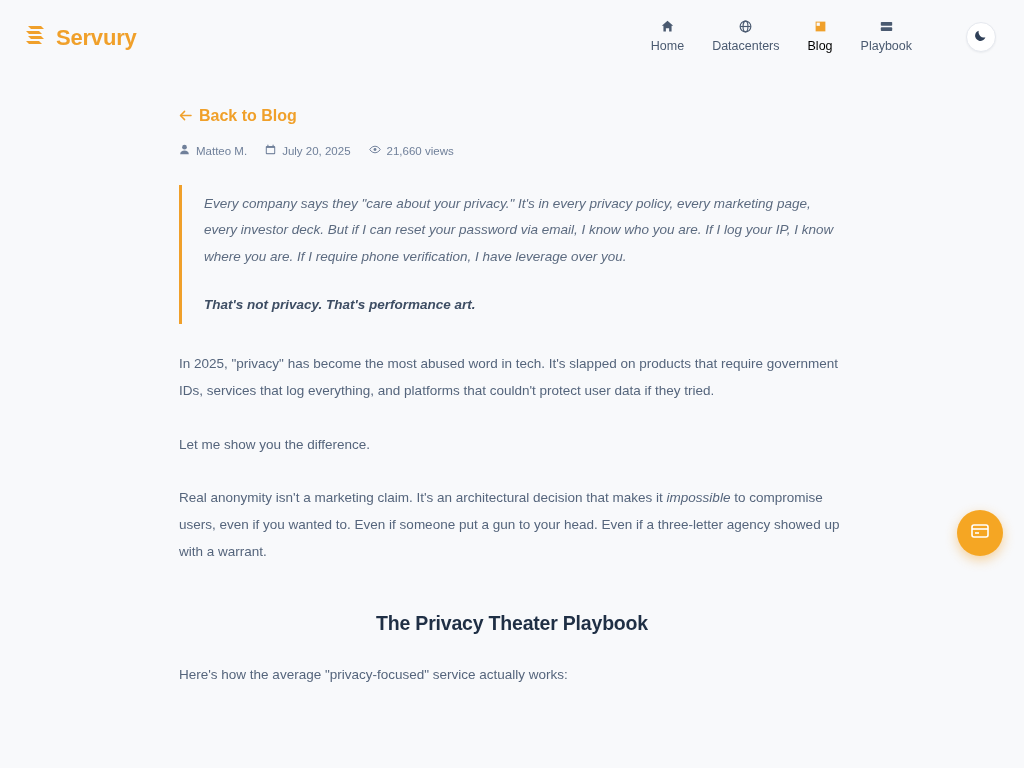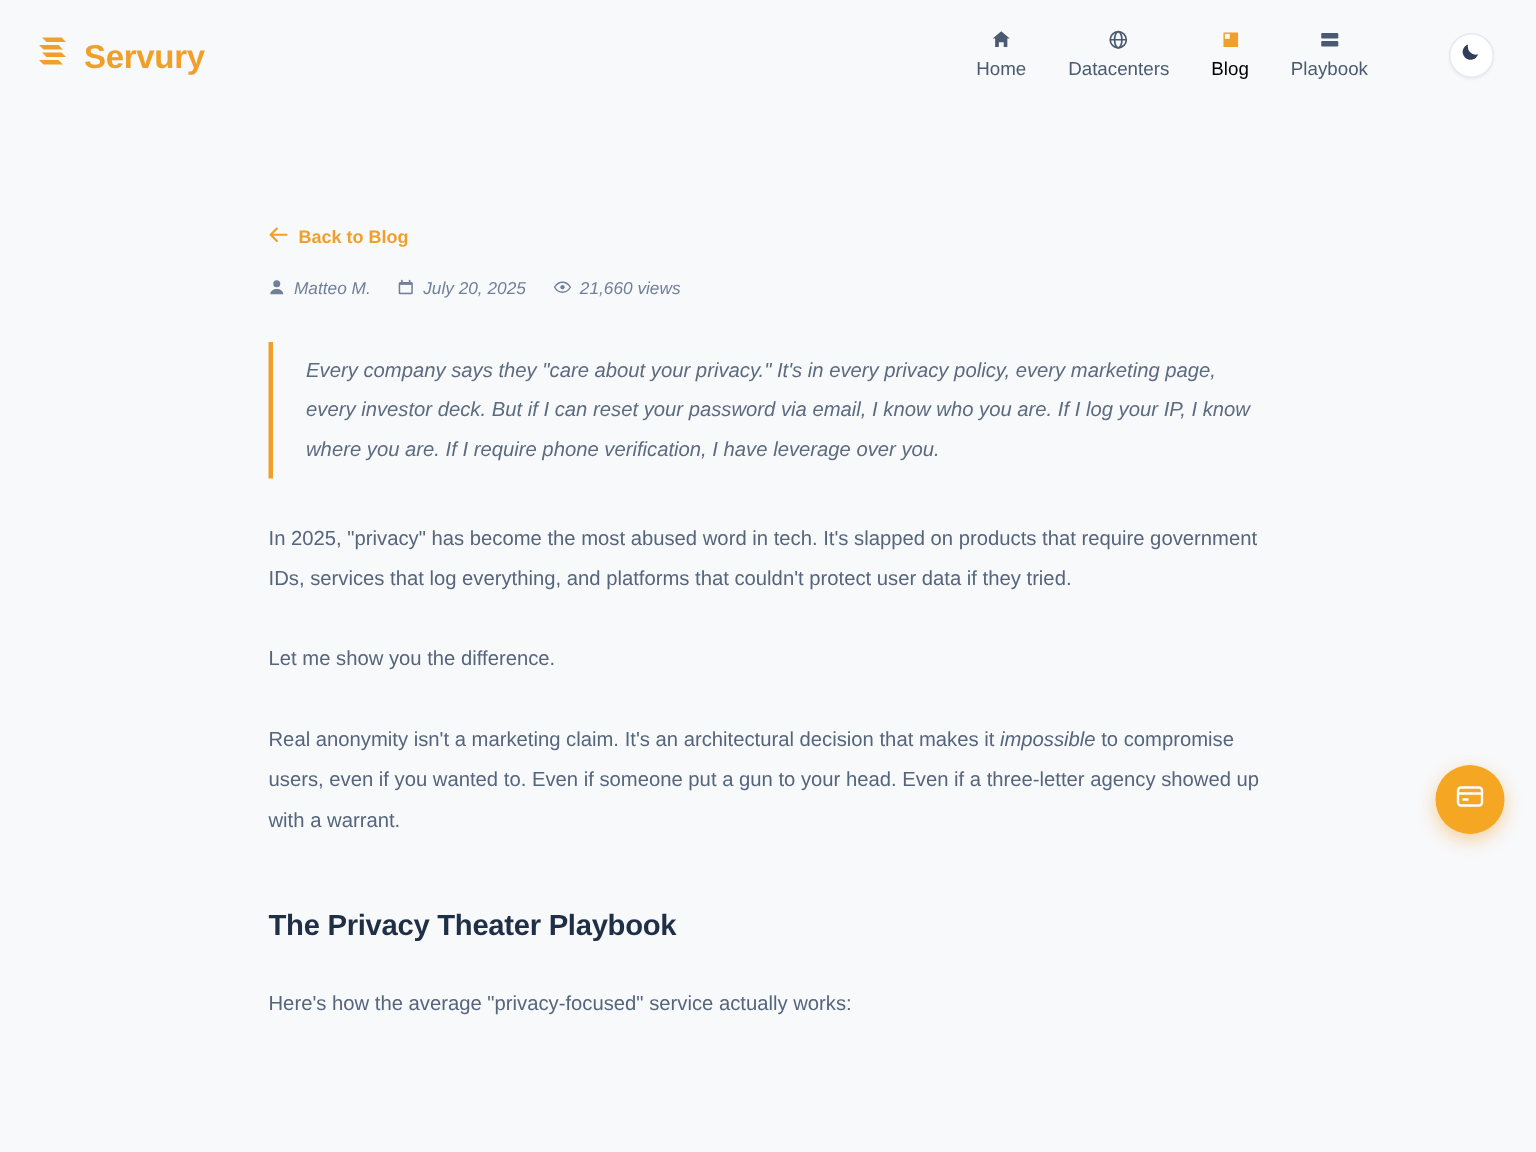--- a/index.html
+++ b/index.html
@@ -70,41 +70,40 @@
     width: 666px;
     margin: 0 auto;
     padding-left: 0;
     margin-left: 179px;
   }
   .back-link {
     display: inline-flex;
     align-items: flex-start;
     gap: 7px;
     color: #f0a02a;
-    font-size: 12px;
-    font-weight: bold;
-    margin-top: 98px;
+    font-size: 16px;
+    font-weight: bold;
+    margin-top: 54px;
     cursor: pointer;
   }
   .title {
     font-size: 30px;
     line-height: 1.18;
     letter-spacing: -0.5px;
     font-weight: bold;
     color: #1f2f45;
     margin-top: 26px;
   }
   .meta {
     display: flex;
     align-items: center;
     gap: 18px;
     margin-top: 19px;
     font-size: 11.5px;
     color: #70809a;
-    font-style: italic;
   }
   .meta-item { display: flex; align-items: center; gap: 6px; }
 
   .quote {
     margin-top: 28px;
     border-left: 3px solid #f0a02a;
     padding: 6px 0 6px 22px;
   }
   .quote p {
     font-style: italic;
@@ -125,20 +124,21 @@
     color: #55657c;
   }
   .body-p em { font-style: italic; }
 
   .h2 {
     margin-top: 46px;
     font-size: 19.5px;
     font-weight: bold;
     letter-spacing: -0.2px;
     color: #1f2f45;
+    text-align: center;
   }
 
   
   .fab {
     position: absolute;
     right: 21px;
     top: 510px;
     width: 46px; height: 46px;
     border-radius: 50%;
     background: #f5a623;
@@ -253,20 +253,21 @@
               <path d="M1 6s2.6-4.4 7-4.4S15 6 15 6s-2.6 4.4-7 4.4S1 6 1 6z"></path>
               <circle cx="8" cy="6" r="1.9" fill="#70809a" stroke="none"></circle>
             </svg>
         </span>
         <span>21,660 views</span>
       </div>
     </div>
 
     <blockquote class="quote">
       <p>Every company says they "care about your privacy." It's in every privacy policy, every marketing page, every investor deck. But if I can reset your password via email, I know who you are. If I log your IP, I know where you are. If I require phone verification, I have leverage over you.</p>
+      <p class="strong">That's not privacy. That's performance art.</p>
     </blockquote>
 
     <p class="body-p">In 2025, "privacy" has become the most abused word in tech. It's slapped on products that require government IDs, services that log everything, and platforms that couldn't protect user data if they tried.</p>
 
     <p class="body-p">Let me show you the difference.</p>
 
     <p class="body-p">
       <span>Real anonymity isn't a marketing claim. It's an architectural decision that makes it </span><em>impossible</em><span> to compromise users, even if you wanted to. Even if someone put a gun to your head. Even if a three-letter agency showed up with a warrant.</span>
     </p>
 

